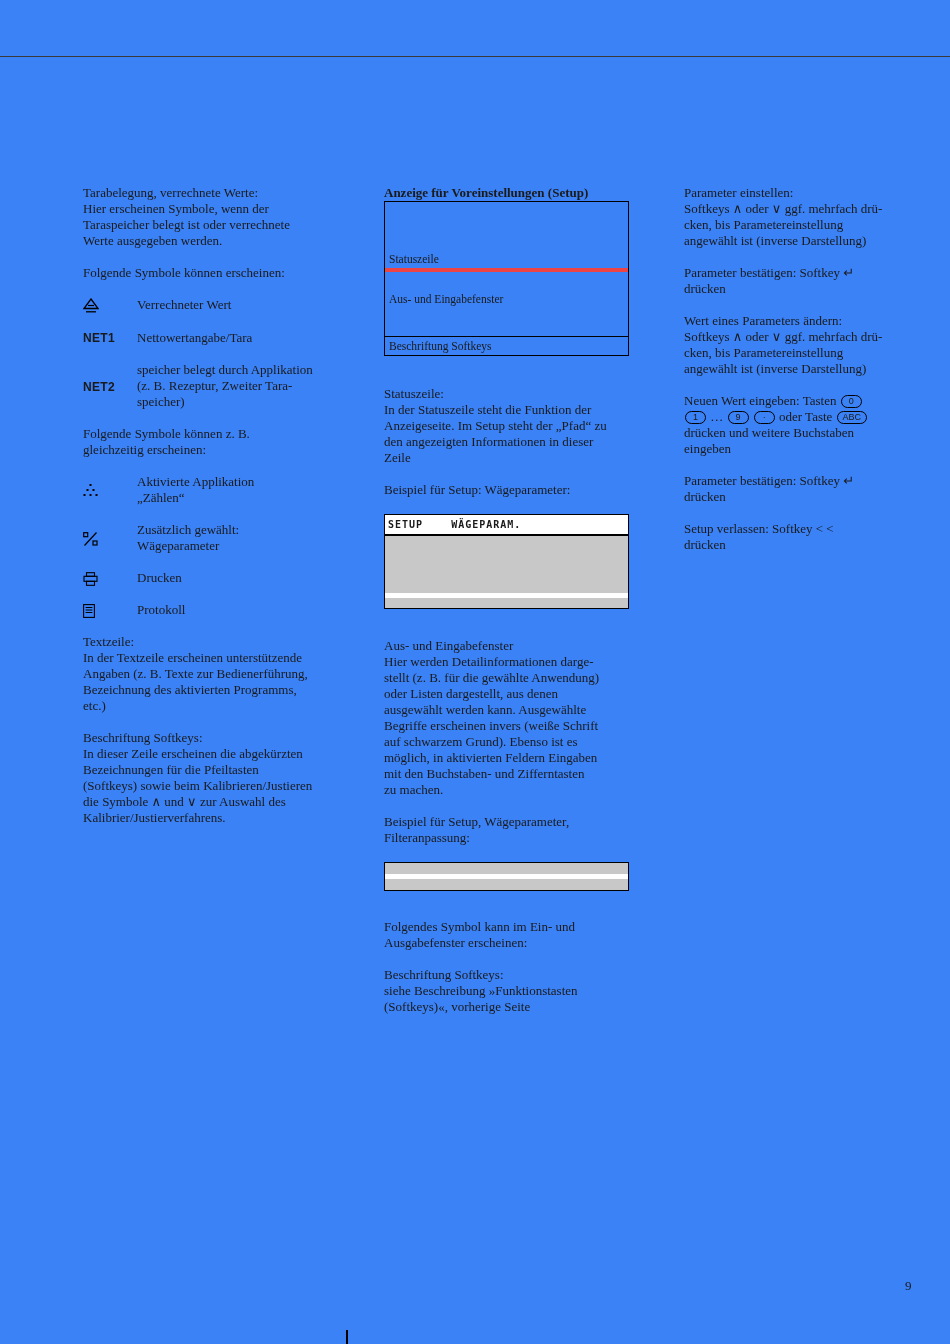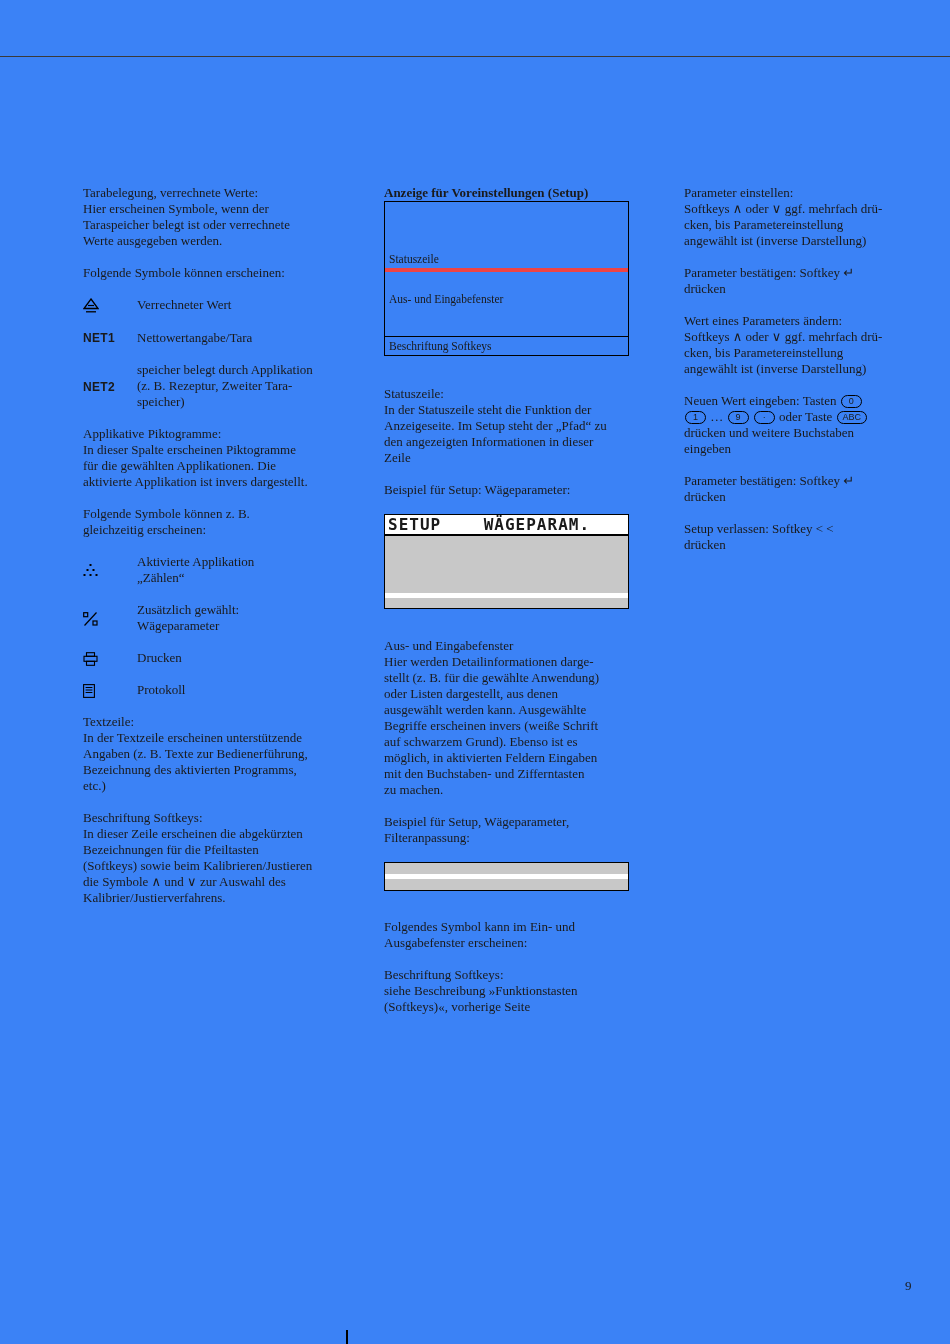--- a/index.html
+++ b/index.html
@@ -19,21 +19,21 @@
   .symlabel{flex:1;white-space:pre-line;}
   .netword{font-family:"Liberation Sans",sans-serif;font-weight:bold;font-size:12px;letter-spacing:.3px;}
   
   .diagram{border:1px solid #000;margin:0 0 30px 0;font-size:11.5px;line-height:14px;box-sizing:border-box;}
   .dg-top{border-bottom:4px solid #ef4444;padding:2px 4px;height:14px;margin-top:48px;}
   .dg-mid{height:44px;padding:20px 4px 0 4px;}
   .dg-bot{border-top:1px solid #000;padding:2px 4px;height:14px;}
   
   .lcd{border:1px solid #000;margin:0 0 29px 0;box-sizing:border-box;}
   .lcd-head{background:#fff;border-bottom:2px solid #000;padding:2px 3px 1px 3px;
-            font-family:"DejaVu Sans Mono",monospace;font-weight:bold;font-size:16px;
+            font-family:"DejaVu Sans Mono",monospace;font-weight:bold;font-size:10px;
             letter-spacing:1px;white-space:pre;height:16px;line-height:15px;}
   .lcd-body{height:57px;background:#c8c8c8;}
   .lcd-gap{height:5px;background:#fff;}
   .lcd-bar{height:10px;background:#c8c8c8;}
   .lcd2{margin-bottom:28px;}
   .lcd-bar2{height:11px;background:#c8c8c8;}
   .lcd-list{background:#fff;padding:3px 0 3px 0;font-family:"DejaVu Sans Mono",monospace;
             font-weight:bold;font-size:13px;line-height:14px;letter-spacing:.5px;}
   .lcd-line{padding-left:12px;white-space:pre;}
   .lcd-line.inverse{padding-left:0;background:#000;color:#fff;}
@@ -76,24 +76,20 @@
       <span class="symlabel">Nettowertangabe/Tara</span>
     </div>
 
     <div class="symrow">
       <span class="symcell netword">NET2</span>
       <span class="symlabel">speicher belegt durch Applikation
 (z. B. Rezeptur, Zweiter Tara-
 speicher)</span>
     </div>
 
-    <p class="p">Applikative Piktogramme:
-In dieser Spalte erscheinen Piktogramme
-für die gewählten Applikationen. Die
-aktivierte Applikation ist invers dargestellt.</p>
     <p class="p">Folgende Symbole können z. B.
 gleichzeitig erscheinen:</p>
 
     <div class="symrow">
       <span class="symcell">
         <svg width="15" height="13" viewBox="0 0 15 13">
           <rect x="6.5" y="0" width="2" height="2" fill="#000"></rect>
           <rect x="3.5" y="5" width="2" height="2" fill="#000"></rect>
             <rect x="9.5" y="5" width="2" height="2" fill="#000"></rect>
           <rect x="0.5" y="10" width="2" height="2" fill="#000"></rect>

